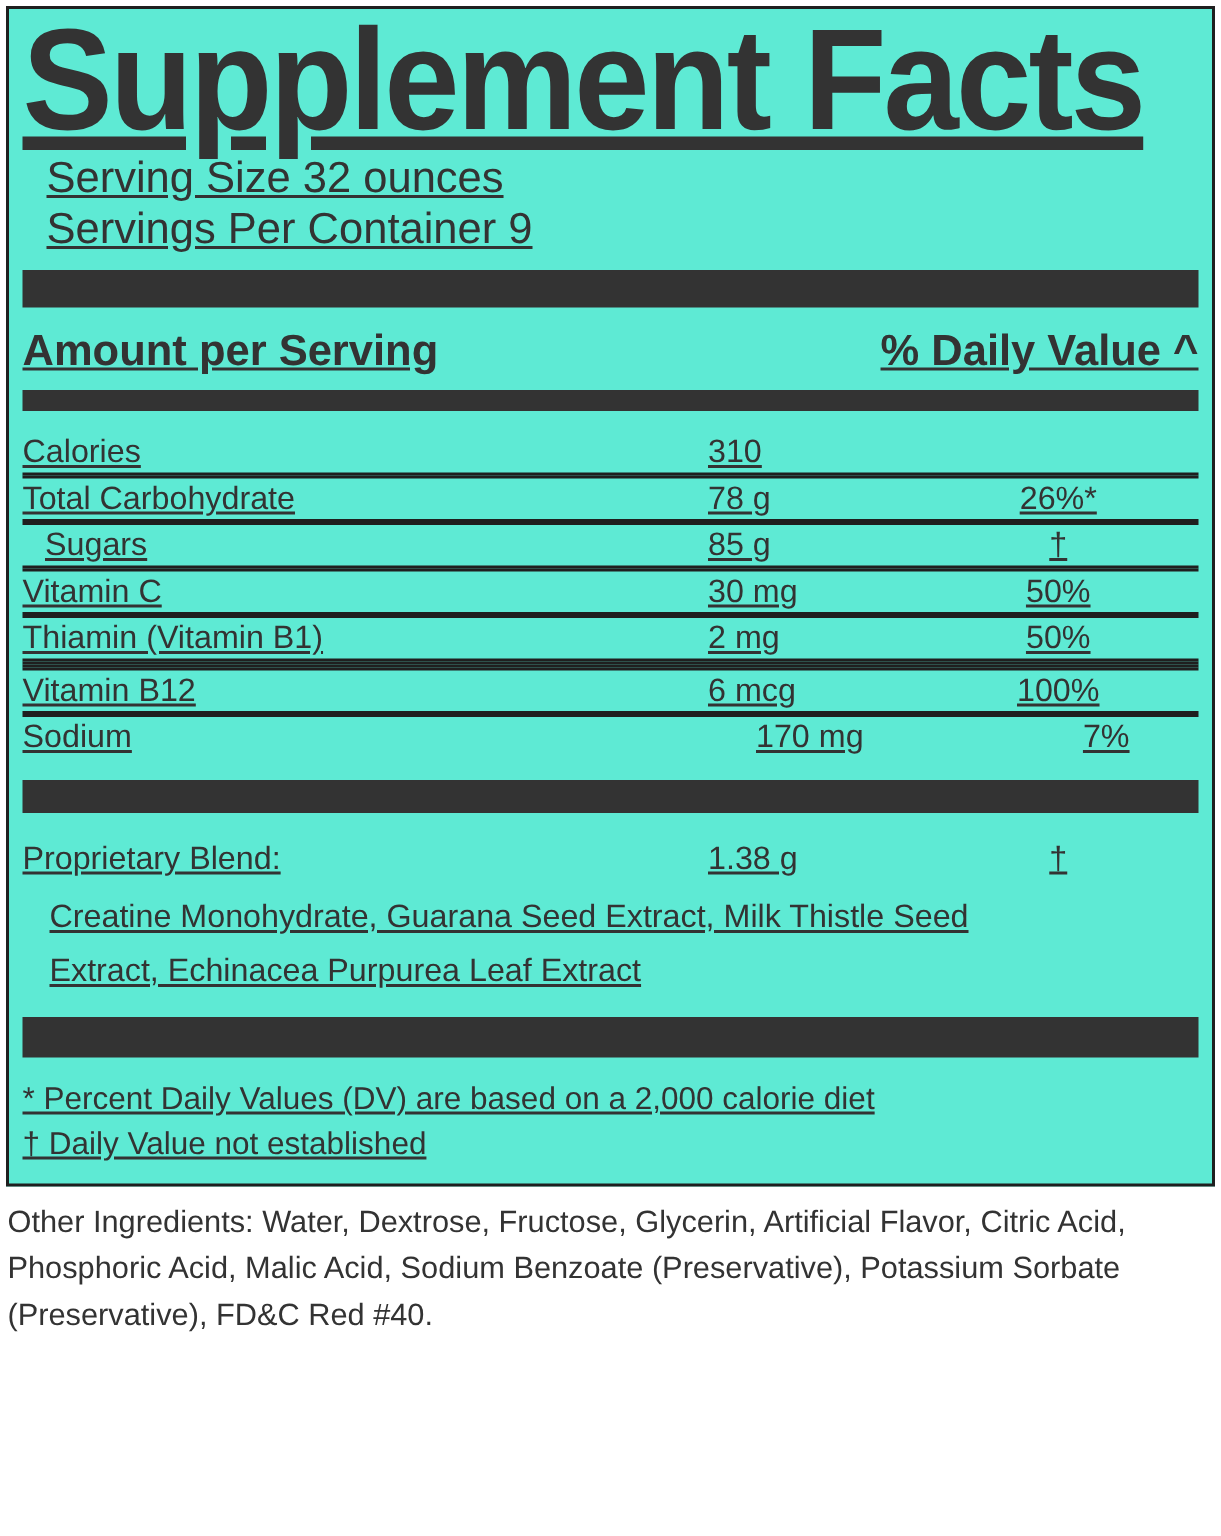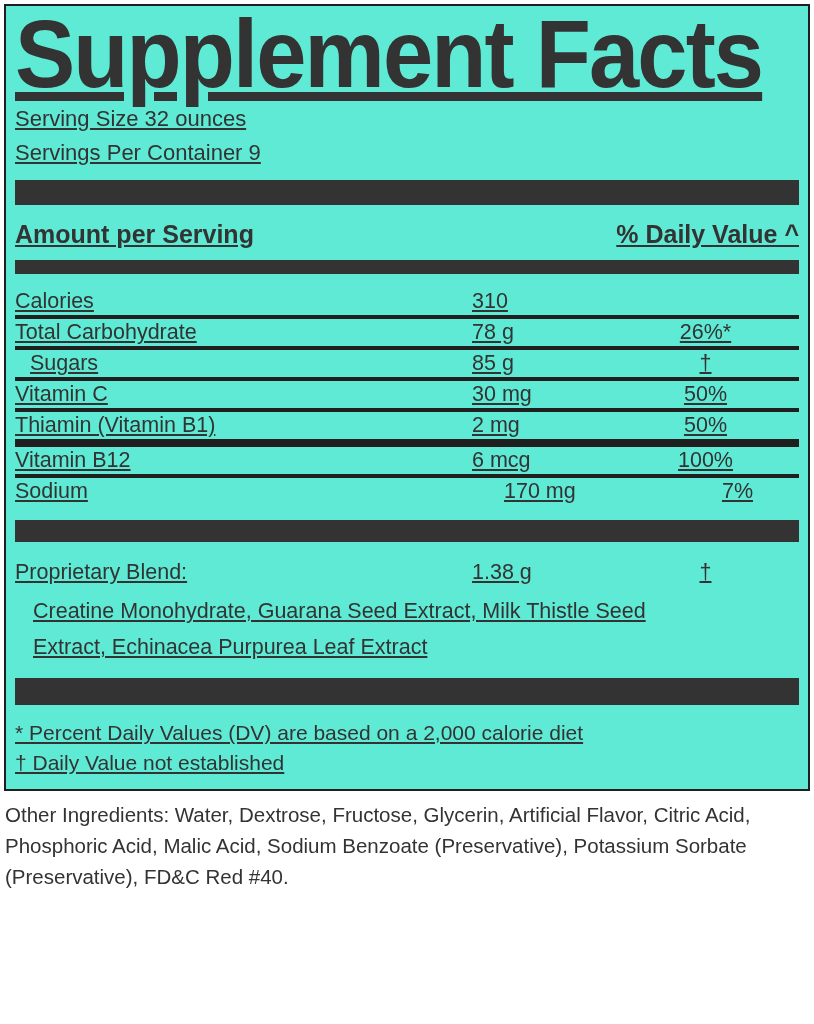--- a/index.html
+++ b/index.html
@@ -23,35 +23,35 @@
     font-size: 96px;
     line-height: 88px;
     font-weight: bold;
     letter-spacing: -2px;
     white-space: nowrap;
     transform: scaleX(0.94);
     transform-origin: left center;
     color: #333333;
   }
   .serving-line {
-    font-size: 22px;
+    font-size: 29px;
     line-height: 26px;
-    margin: 8px 0;
+    margin: 8px 16px;
   }
   .bar { background: #333333; width: 100%; }
   .bar-top     { height: 25px; margin-top: 14px; }
   .bar-header  { height: 14px; }
   .bar-sodium  { height: 22px; }
   .bar-blend   { height: 27px; margin-top: 13px; }
   .header-row {
     display: flex;
     justify-content: space-between;
     align-items: baseline;
     padding: 17px 0 13px 0;
-    font-size: 25px;
+    font-size: 29px;
     line-height: 25px;
     font-weight: bold;
   }
   .row, .blend-row {
     display: grid;
     grid-template-columns: 457px 140px 1fr;
     font-size: 21.5px;
     line-height: 25px;
     padding: 1px 0;
   }

